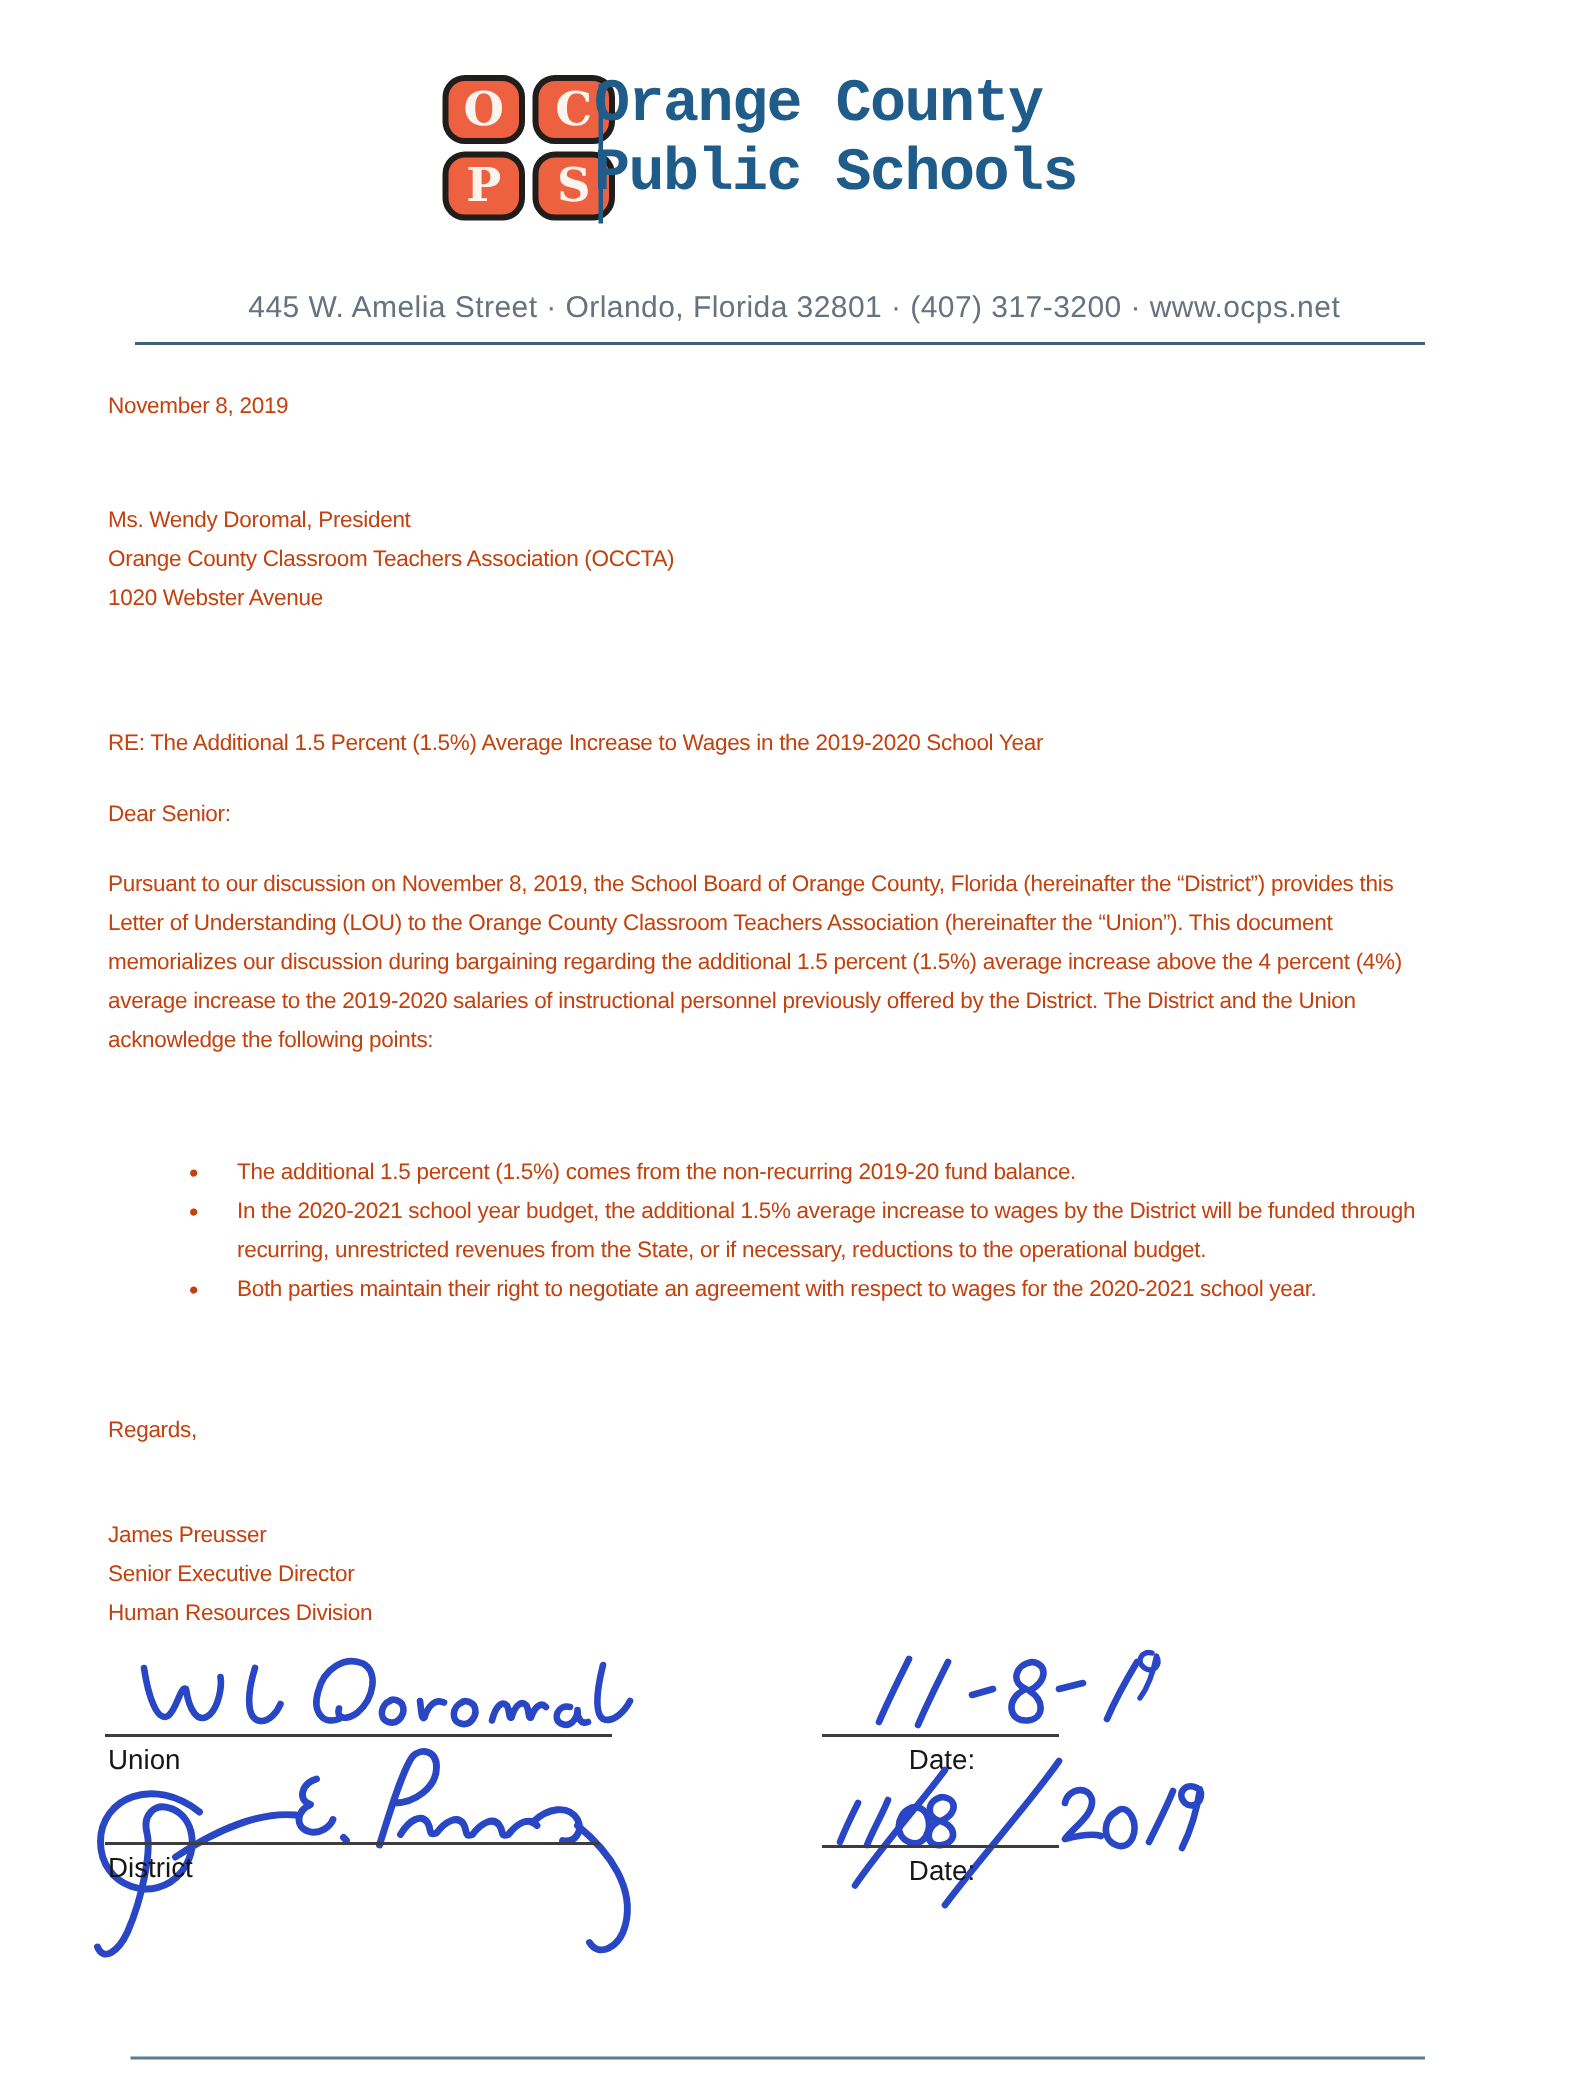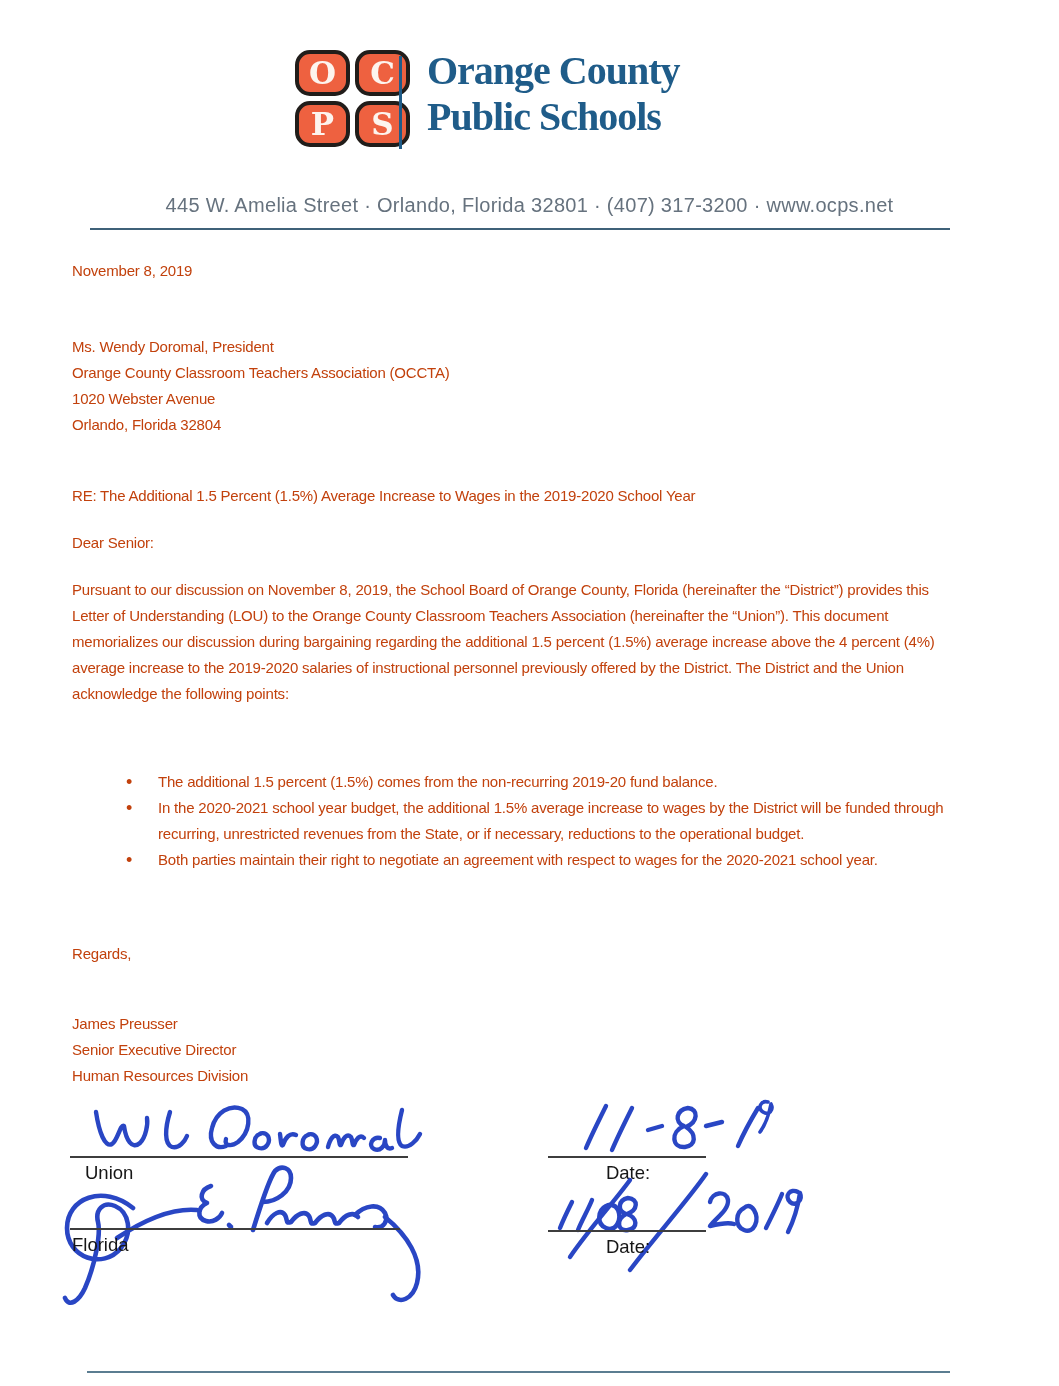--- a/index.html
+++ b/index.html
@@ -25,22 +25,22 @@
     display:flex;align-items:center;justify-content:center;
     font-family:"DejaVu Serif", serif;
     font-weight:bold;font-size:31px;color:#fdf4ee;
     box-sizing:border-box;
   }
   .logo-sep{
     position:absolute;left:399px;top:56px;width:3px;height:93px;
     background:#1f5c89;
   }
   .org-name{
-    position:absolute;left:427px;top:48px;
-    font-family:Liberation Serif, serif;
+    position:absolute;left:396px;top:48px;
+    font-family:Liberation Mono, monospace;
     font-weight:bold;color:#1f5c89;
     font-size:40px;line-height:46px;letter-spacing:-1px;
     white-space:nowrap;
   }
   .address-line{
     position:absolute;left:0;top:170px;width:1059px;
     text-align:center;
     color:#66727e;font-size:20px;letter-spacing:0.3px;
     white-space:nowrap;
     margin-top:24px;
@@ -102,21 +102,20 @@
   </div>
   <div class="address-line">445 W. Amelia Street · Orlando, Florida 32801 · (407) 317-3200 · www.ocps.net</div>
   <div class="rule-top"></div>
 
   <div class="abs letter-block body-text" style="top:258px;">November 8, 2019</div>
 
   <div class="abs letter-block body-text" style="top:334px;">
     <div>Ms. Wendy Doromal, President</div>
     <div>Orange County Classroom Teachers Association (OCCTA)</div>
     <div>1020 Webster Avenue</div>
-    <div>Orlando, Florida  32804</div>
   </div>
 
   <div class="abs letter-block body-text" style="top:483px;">RE:  The Additional 1.5 Percent (1.5%) Average Increase to Wages in the 2019-2020 School Year</div>
 
   <div class="abs letter-block body-text" style="top:530px;">Dear Senior:</div>
 
   <div class="abs letter-block body-text" style="top:577px;">Pursuant to our discussion on November 8, 2019, the School Board of Orange County, Florida (hereinafter the “District”) provides this Letter of Understanding (LOU) to the Orange County Classroom Teachers Association (hereinafter the “Union”).  This document memorializes our discussion during bargaining regarding the additional 1.5 percent (1.5%) average increase above the 4 percent (4%) average increase to the 2019-2020 salaries of instructional personnel previously offered by the District.  The District and the Union acknowledge the following points:</div>
 
   <ul class="abs letter-block body-text bullet-list" style="top:753px;">
     <li>The additional 1.5 percent (1.5%) comes from the non-recurring 2019-20 fund balance.</li>
@@ -139,36 +138,36 @@
       <path d="M138,44 C128,48 120,40 124,26 C128,10 142,2 154,7 C164,12 162,30 150,40 C143,45 136,44 138,37"></path>
       <path d="M172,32 C166,34 164,44 171,46 C178,48 183,40 180,34 C177,30 172,31 172,32"></path>
       <path d="M192,32 C193,39 193,45 195,43 C197,36 202,30 208,33"></path>
       <path d="M220,33 C214,35 212,45 219,47 C226,49 231,41 228,35 C225,31 220,32 220,33"></path>
       <path d="M240,45 C242,37 246,31 250,35 C252,39 251,44 253,43 C255,36 259,31 263,35 C265,39 264,44 266,43 C268,37 272,32 276,36"></path>
       <path d="M292,36 C284,34 280,44 286,47 C292,50 297,44 297,38 C297,43 299,48 304,46"></path>
       <path d="M314,8 C310,24 308,40 314,44 C321,47 329,38 332,32"></path>
     </g>
   </svg>
   <div class="sig-line" style="left:70px;top:1156px;width:338px;"></div>
-  <div class="sig-label" style="left:85px;top:1161px;">Union</div>
+  <div class="sig-label" style="left:72px;top:1161px;">Union</div>
 
   <svg class="sig" style="left:55px;top:1165px;" width="430" height="155" viewBox="0 0 430 155" aria-label="Jan E. Preusser">
     <g class="ink" stroke-width="4.6">
       <path d="M78,43 C48,19 12,33 12,63 C12,93 48,105 66,83 C78,67 74,47 60,41 C48,36 40,45 43,57 C46,69 40,100 30,123 C24,136 14,143 10,133"></path>
       <path d="M62,73 C92,53 120,43 142,45"></path>
       <path d="M156,21 C146,24 143,35 152,38 C143,42 141,53 151,56 C158,58 165,53 167,48"></path>
       <path d="M174,60 L176,62"></path>
       <path d="M198,65 C206,39 214,14 220,6 C226,0 236,2 236,13 C236,27 221,37 208,37"></path>
       <path d="M212,58 C218,48 226,44 230,50 C233,55 230,59 236,57 C242,49 250,45 254,51 C257,56 254,60 260,58 C266,50 274,46 278,52 C281,56 278,60 284,58 C290,50 298,46 303,52"></path>
       <path d="M300,50 C310,40 324,38 330,48 C334,56 328,64 320,62"></path>
       <path d="M330,52 C352,70 368,94 362,118 C358,134 344,140 338,130"></path>
     </g>
   </svg>
   <div class="sig-line" style="left:70px;top:1228px;width:330px;"></div>
-  <div class="sig-label" style="left:72px;top:1233px;">Florida</div>
+  <div class="sig-label" style="left:72px;top:1233px;">District</div>
 
   <svg class="sig" style="left:572px;top:1098px;" width="210" height="62" viewBox="0 0 210 62" aria-label="11 - 8 - 19">
     <g class="ink" stroke-width="4.4">
       <path d="M14,50 C20,36 28,20 34,8"></path>
       <path d="M40,52 C46,38 54,22 60,10"></path>
       <path d="M76,32 L90,28"></path>
       <path d="M116,10 C104,12 102,24 112,28 C98,34 100,50 113,49 C124,48 125,36 114,29 C126,24 127,11 116,10"></path>
       <path d="M134,28 L150,24"></path>
       <path d="M166,48 C172,34 180,20 186,10"></path>
       <path d="M196,4 C189,2 185,10 191,14 C197,18 202,12 199,6 C197,16 194,26 188,34" stroke-width="3.6"></path>

